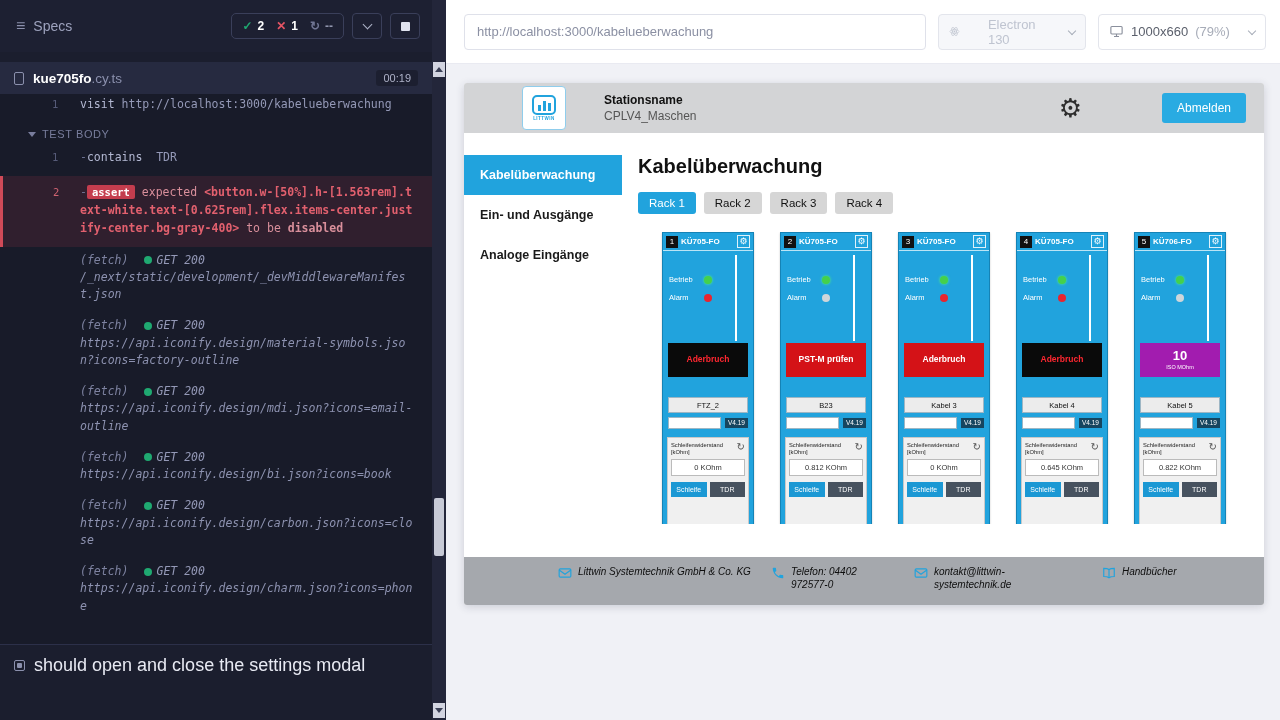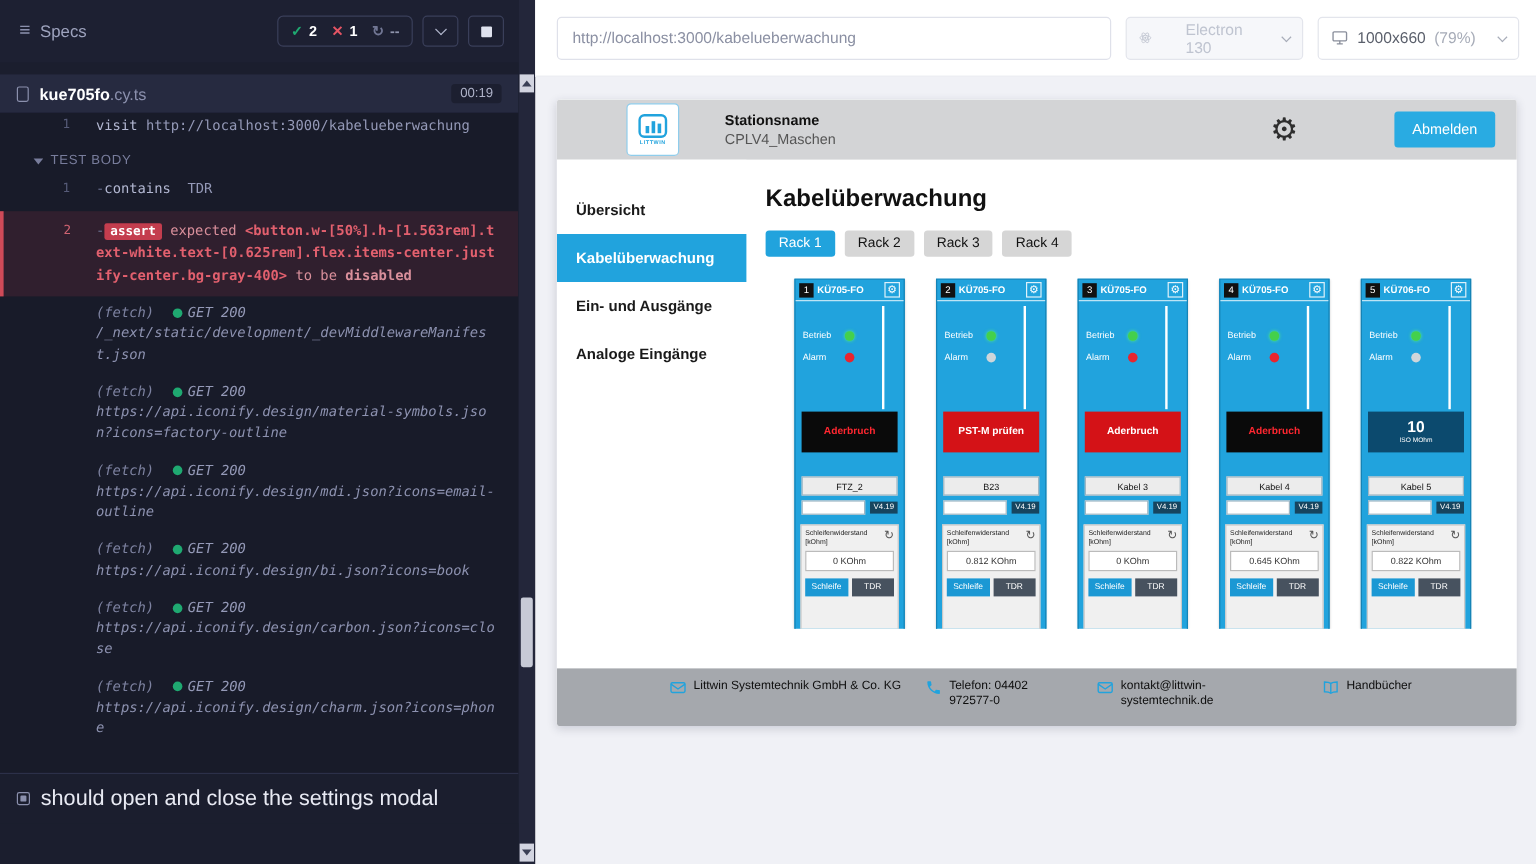--- a/index.html
+++ b/index.html
@@ -161,21 +161,21 @@
   .res-refresh { font-size:10px; color:#555; line-height:1; cursor:pointer; }
   .res-value { margin-top:3px; background:#fff; border:1px solid #bbb; height:17px; display:flex;
                align-items:center; justify-content:center; font-size:7.5px; color:#333; }
   .res-btns { display:flex; gap:3px; margin-top:6px; }
   .res-btn { flex:1; height:15px; display:flex; align-items:center; justify-content:center;
              color:#fff; font-size:7px; cursor:pointer; }
   .btn-schleife { background:#1b98d4; }
   .btn-tdr { background:#47525f; }
 
   .app-foot { height:48px; flex:none; background:#a5a8ad; display:flex; align-items:flex-start;
-              padding:8px 20px 0 94px; gap:18px; }
+              padding:8px 20px 0 94px; gap:18px;font-style:italic; }
   .foot-item { display:flex; gap:6px; align-items:flex-start; font-size:10px; color:#0d0d0d; line-height:1.3; }
   .foot-item svg { flex:none; margin-top:1px; }
   .fi-1 { width:195px; } .fi-2 { width:125px; } .fi-3 { width:130px; }
   .fi-4 { margin-left:40px; }
 </style>
 </head>
 <body>
 
 <div id="root">
 
@@ -325,21 +325,20 @@
         <div class="station">
           <div class="station-label">Stationsname</div>
           <div class="station-value">CPLV4_Maschen</div>
         </div>
         <span class="hgear">⚙</span>
         <button class="logout-btn">Abmelden</button>
       </div>
 
       <div class="app-body">
         <nav class="app-side">
-          <div class="side-item">Übersicht</div>
           <div class="side-item active">Kabelüberwachung</div>
           <div class="side-item">Ein- und Ausgänge</div>
           <div class="side-item">Analoge Eingänge</div>
         </nav>
         <section class="app-main">
           <h1 class="app-title">Kabelüberwachung</h1>
           <div class="tabs">
             <div class="tab active">Rack 1</div>
             <div class="tab">Rack 2</div>
             <div class="tab">Rack 3</div>
@@ -508,21 +507,21 @@
       <div class="led-row">
         <span class="led-label">Betrieb</span>
         <span class="led led-green"></span>
       </div>
       <div class="led-row">
         <span class="led-label">Alarm</span>
         <span class="led" style="background: rgb(207, 214, 218);"></span>
       </div>
       <span class="card-vline"></span>
     </div>
-    <div class="card-status big" style="background: #0c4a6e; color: rgb(255, 255, 255);">
+    <div class="card-status big" style="background: #a21caf; color: rgb(255, 255, 255);">
       <span class="status-main">10</span>
       <span class="status-sub">ISO MOhm</span>
     </div>
     <div class="card-cable">Kabel 5</div>
     <div class="card-verrow">
       <span class="ver-box"></span>
       <span class="ver-chip">V4.19</span>
     </div>
     <div class="card-res">
       <div class="res-top">

